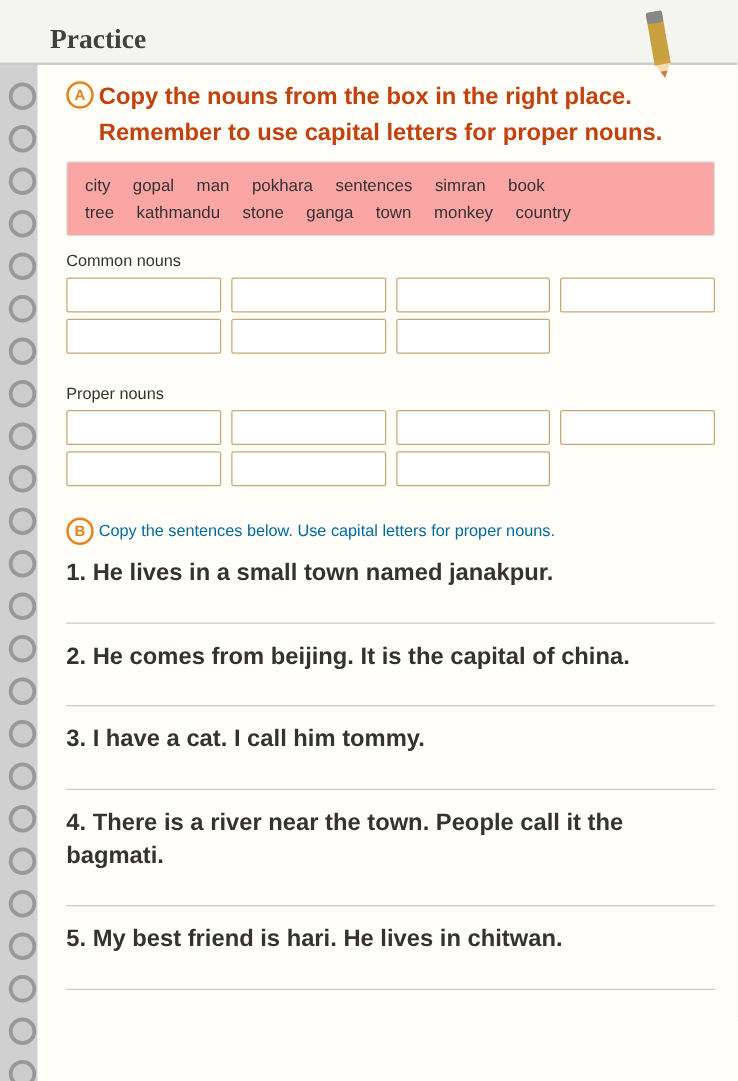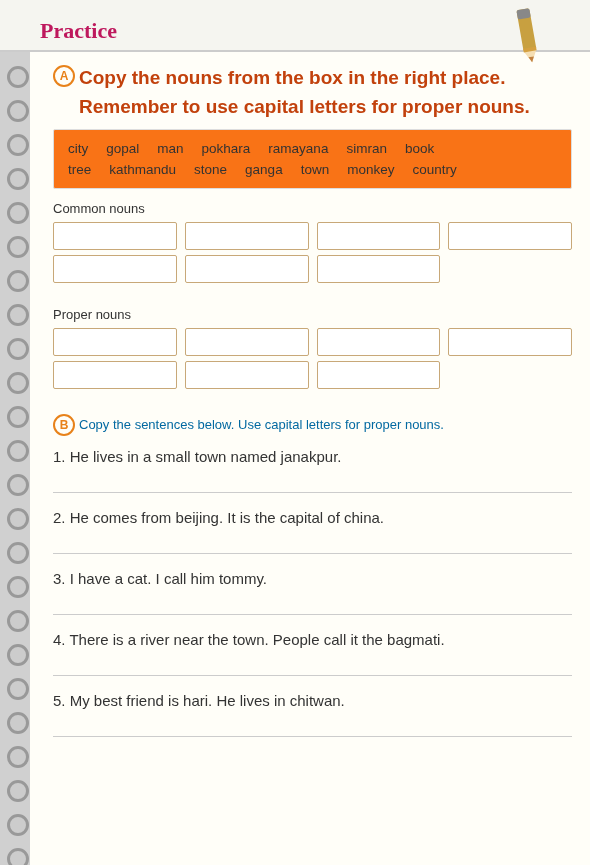--- a/index.html
+++ b/index.html
@@ -57,21 +57,21 @@
       border-bottom: 2px solid #ccc;
       display: flex;
       align-items: flex-end;
       padding-bottom: 6px;
       padding-left: 40px;
     }
 
     .title-text {
       font-size: 22px;
       font-weight: bold;
-      color: #be185d;
+      color: #404040;
       font-family: Georgia, serif;
       margin-top: 17px;
     }
 
     .pencil-icon {
       position: absolute;
       top: 0;
       right: 40px;
       width: 50px;
       height: 65px;
@@ -111,21 +111,21 @@
     }
 
     .section-a-text {
       color: #c2410c;
       font-size: 19px;
       line-height: 1.5;
       font-weight: bold;
     }
 
     .word-box {
-      background: #f97316;
+      background: #fca5a5;
       border: 1px solid #ddd;
       padding: 8px 14px;
       margin-bottom: 12px;
       border-radius: 2px;
     }
 
     .word-row {
       display: flex;
       gap: 18px;
       padding: 3px 0;
@@ -179,24 +179,25 @@
     .section-b-text {
       color: #0369a1;
       font-size: 13px;
     }
 
     .sentence-item {
       margin-bottom: 14px;
     }
 
     .sentence-text {
-      font-size: 15px;
+      font-size: 19px;
       color: #333;
       margin-bottom: 6px;
       line-height: 1.4;
+      font-weight: bold;
     }
 
     .write-line {
       border-bottom: 1px solid #ccc;
       height: 20px;
       width: 100%;
     }
   </style>
 </head>
 <body>
@@ -252,21 +253,21 @@
       <span>Remember to use capital letters for proper nouns.</span>
     </div>
   </div>
 
   <div class="word-box">
     <div class="word-row">
       <span class="word-item">city</span>
       <span class="word-item">gopal</span>
       <span class="word-item">man</span>
       <span class="word-item">pokhara</span>
-      <span class="word-item">ramayana</span>
+      <span class="word-item">sentences</span>
       <span class="word-item">simran</span>
       <span class="word-item">book</span>
     </div>
     <div class="word-row">
       <span class="word-item">tree</span>
       <span class="word-item">kathmandu</span>
       <span class="word-item">stone</span>
       <span class="word-item">ganga</span>
       <span class="word-item">town</span>
       <span class="word-item">monkey</span>

